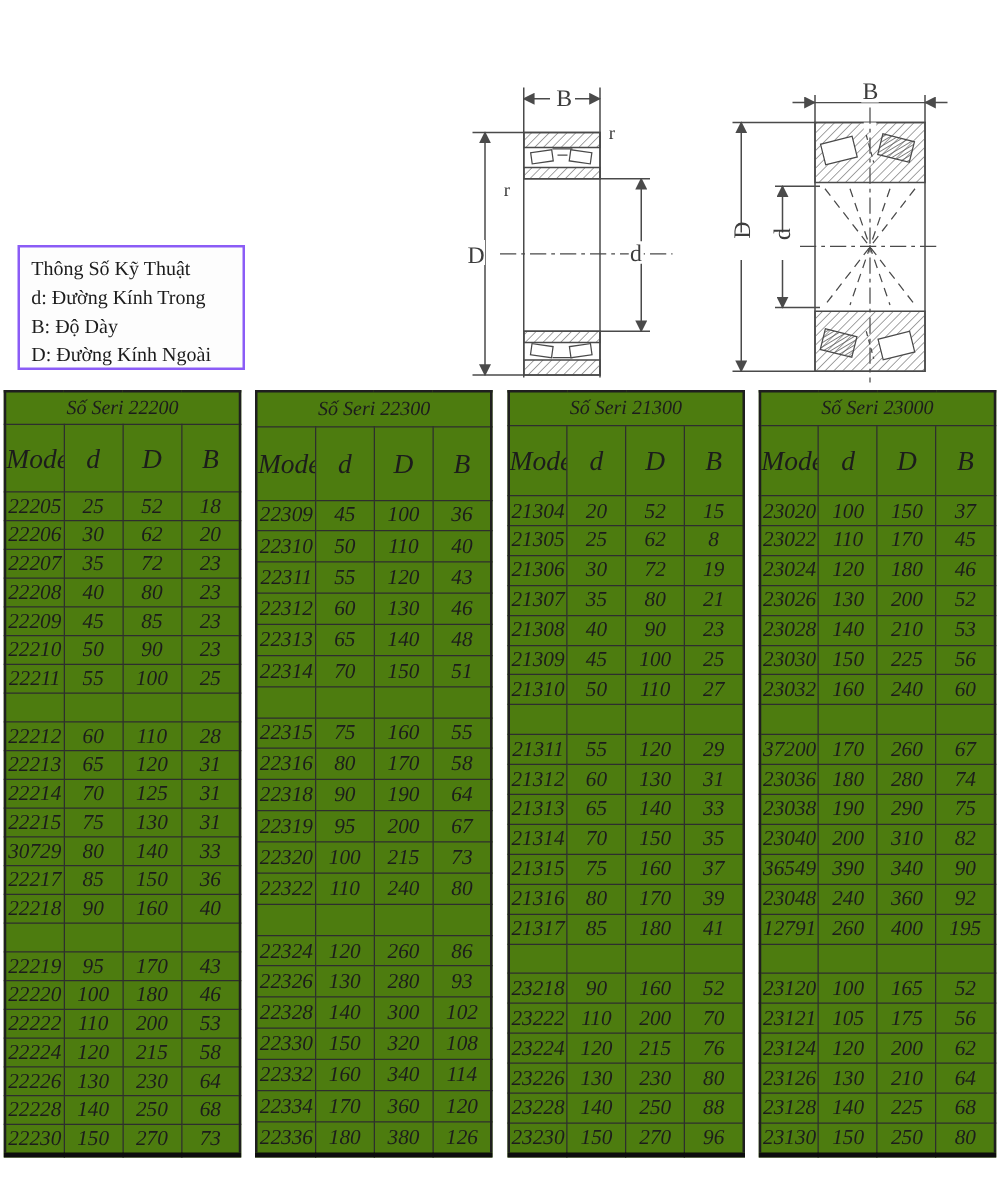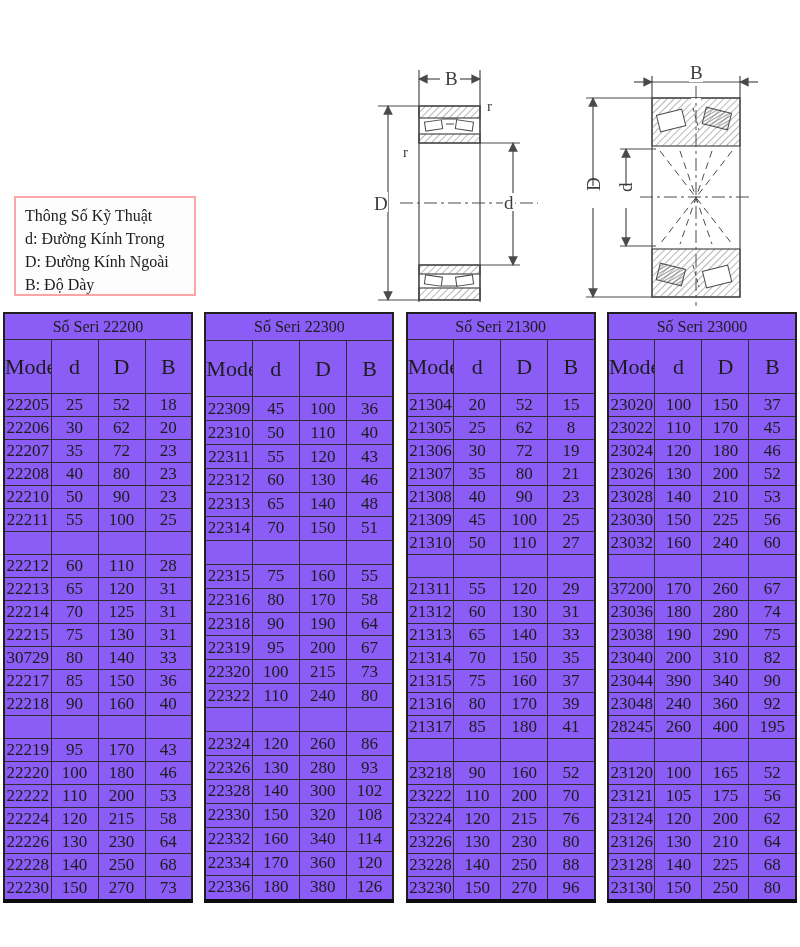--- a/index.html
+++ b/index.html
@@ -7,41 +7,42 @@
     position:relative;
     width:800px;height:947px;
     background:#ffffff;
     font-family:"Liberation Serif", serif;
     color:#1c1c1c;
     overflow:hidden;
   }
   
   .info-box{
     position:absolute;left:14px;top:196px;width:182px;height:100px;
-    border:2px solid #fca5a5;background:#fdfdfd;
+    border:2px solid #8b5cf6;background:#fdfdfd;
     box-sizing:border-box;padding:6px 8px 0 9px;
     font-size:16px;line-height:23px;white-space:nowrap;
   }
   
   .drawing{position:absolute;}
   .drawing-left{left:370px;top:62px;}
   .drawing-right{left:580px;top:58px;}
   .dim-text{font-family:"Liberation Serif",serif;font-size:19px;fill:#3d3d3d;}
   .dim-text-sm{font-family:"Liberation Serif",serif;font-size:15px;fill:#3d3d3d;}
   
   .tables-row{
     position:absolute;top:312px;left:0;width:800px;
     display:flex;justify-content:space-between;
     padding:0 3px;box-sizing:border-box;
   }
   table.spec-table{
     border-collapse:collapse;table-layout:fixed;
-    width:190px;background:#8b5cf6;
+    width:190px;background:#4d7c0f;
     border:2px solid #1f1f1f;
     border-bottom:4px solid #0d0d0d;
+    font-style:italic;
   }
   .spec-table th,.spec-table td{
     border:1px solid #2e2e2e;
     text-align:center;vertical-align:middle;
     font-weight:normal;
     padding:0;overflow:hidden;white-space:nowrap;
   }
   .spec-table .tbl-title{height:25px;font-size:16px;}
   .spec-table .hdr-row th{height:53px;font-size:22px;}
   .spec-table td{height:22px;font-size:17px;}
@@ -50,22 +51,22 @@
   .spec-table .col-num{width:43px;}
 </style>
 </head>
 <body>
 
 <div class="page">
 
   <div class="info-box">
     <div>Thông Số Kỹ Thuật</div>
     <div>d: Đường Kính Trong</div>
+    <div>B: Độ Dày</div>
     <div>D: Đường Kính Ngoài</div>
-    <div>B: Độ Dày</div>
   </div>
 
   <svg class="drawing drawing-left" width="195" height="245" viewBox="0 0 195 245">
     <defs>
       <marker id="ahL" viewBox="0 0 10 10" refX="9" refY="5" markerWidth="8" markerHeight="8" orient="auto-start-reverse">
           <path d="M0,0 L10,5 L0,10 z" fill="#4a4a4a"></path>
         </marker>
       <pattern id="hatchL" width="5" height="5" patternUnits="userSpaceOnUse" patternTransform="rotate(45)">
         <line x1="0" y1="0" x2="0" y2="5" stroke="#7a7a7a" stroke-width="1.1"></line>
       </pattern>
@@ -210,20 +211,26 @@
             <td class="col-num">72</td>
             <td class="col-num">23</td>
           </tr>
           <tr>
             <td class="col-model">22208</td>
             <td class="col-num">40</td>
             <td class="col-num">80</td>
             <td class="col-num">23</td>
           </tr>
           <tr>
+            <td class="col-model">22209</td>
+            <td class="col-num">45</td>
+            <td class="col-num">85</td>
+            <td class="col-num">23</td>
+          </tr>
+          <tr>
             <td class="col-model">22210</td>
             <td class="col-num">50</td>
             <td class="col-num">90</td>
             <td class="col-num">23</td>
           </tr>
           <tr>
             <td class="col-model">22211</td>
             <td class="col-num">55</td>
             <td class="col-num">100</td>
             <td class="col-num">25</td>
@@ -687,33 +694,33 @@
             <td class="col-num">290</td>
             <td class="col-num">75</td>
           </tr>
           <tr>
             <td class="col-model">23040</td>
             <td class="col-num">200</td>
             <td class="col-num">310</td>
             <td class="col-num">82</td>
           </tr>
           <tr>
-            <td class="col-model">23044</td>
+            <td class="col-model">36549</td>
             <td class="col-num">390</td>
             <td class="col-num">340</td>
             <td class="col-num">90</td>
           </tr>
           <tr>
             <td class="col-model">23048</td>
             <td class="col-num">240</td>
             <td class="col-num">360</td>
             <td class="col-num">92</td>
           </tr>
           <tr>
-            <td class="col-model">28245</td>
+            <td class="col-model">12791</td>
             <td class="col-num">260</td>
             <td class="col-num">400</td>
             <td class="col-num">195</td>
           </tr>
           <tr class="blank-row">
             <td class="col-model"></td>
             <td class="col-num"></td>
             <td class="col-num"></td>
             <td class="col-num"></td>
           </tr>

